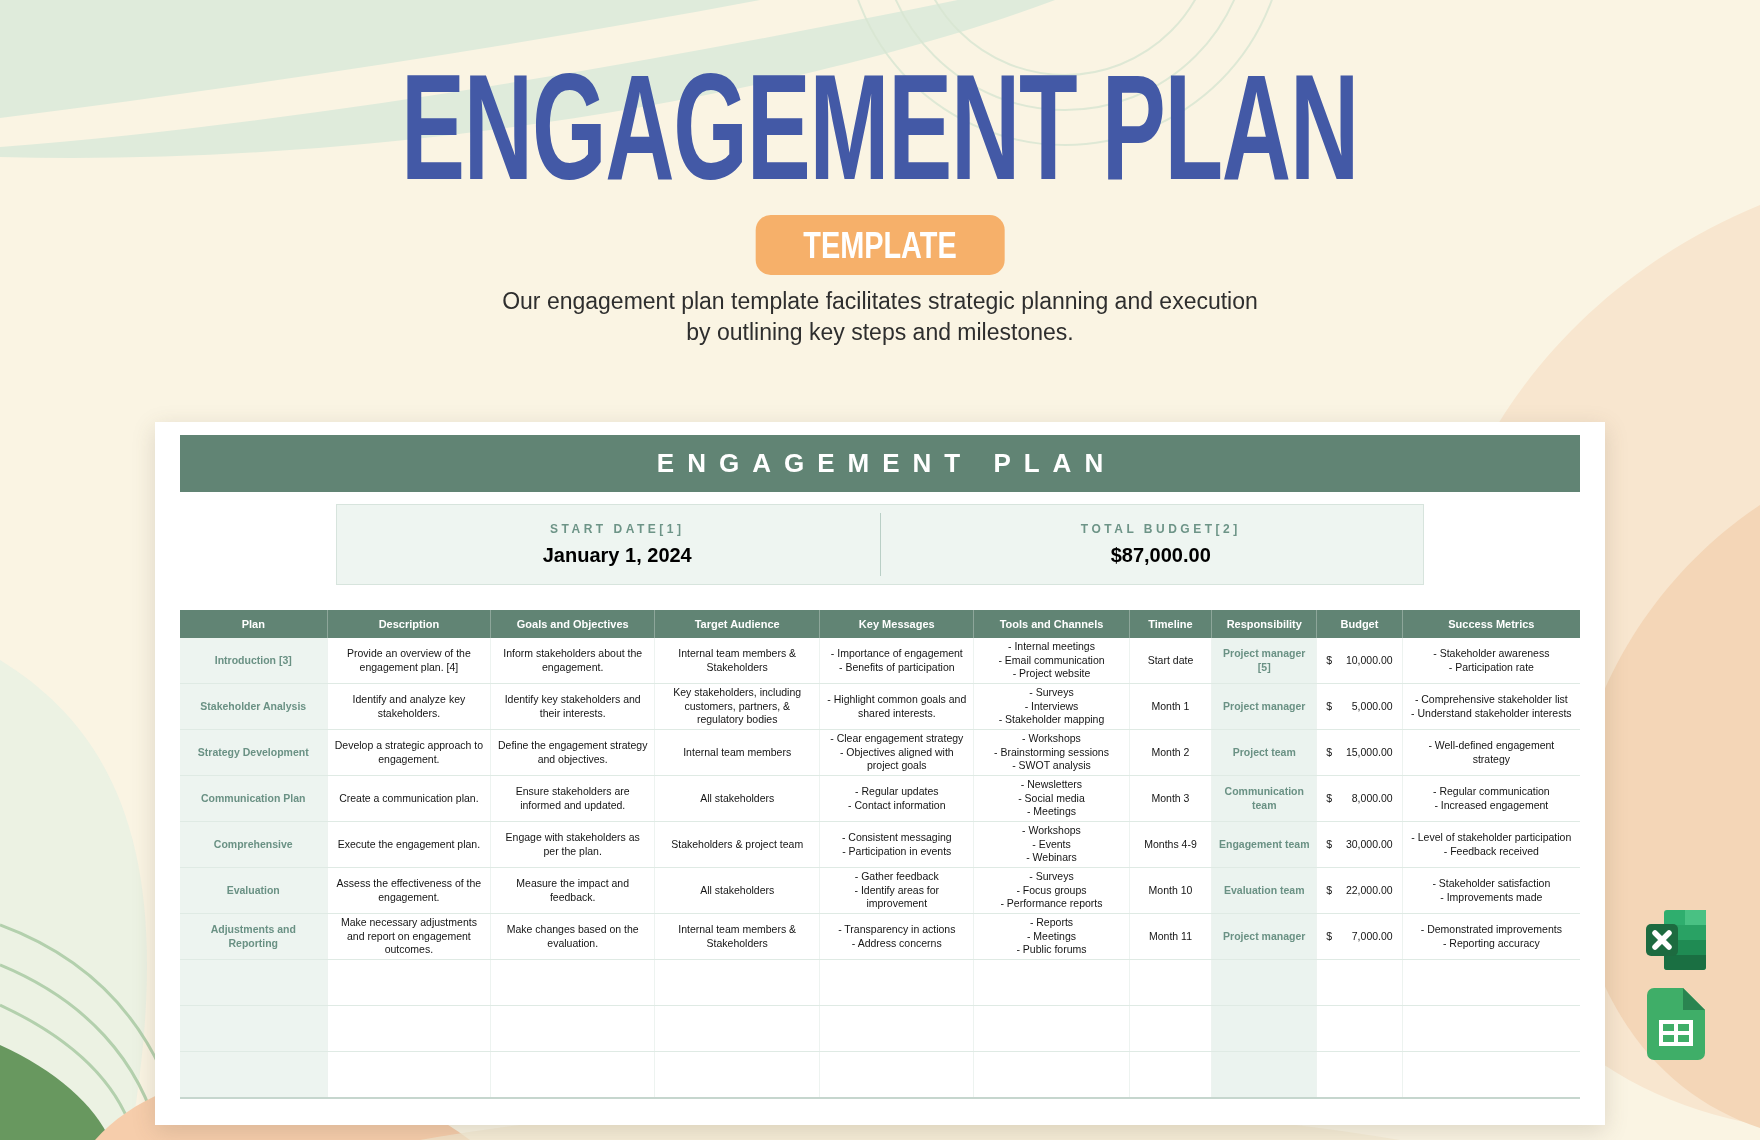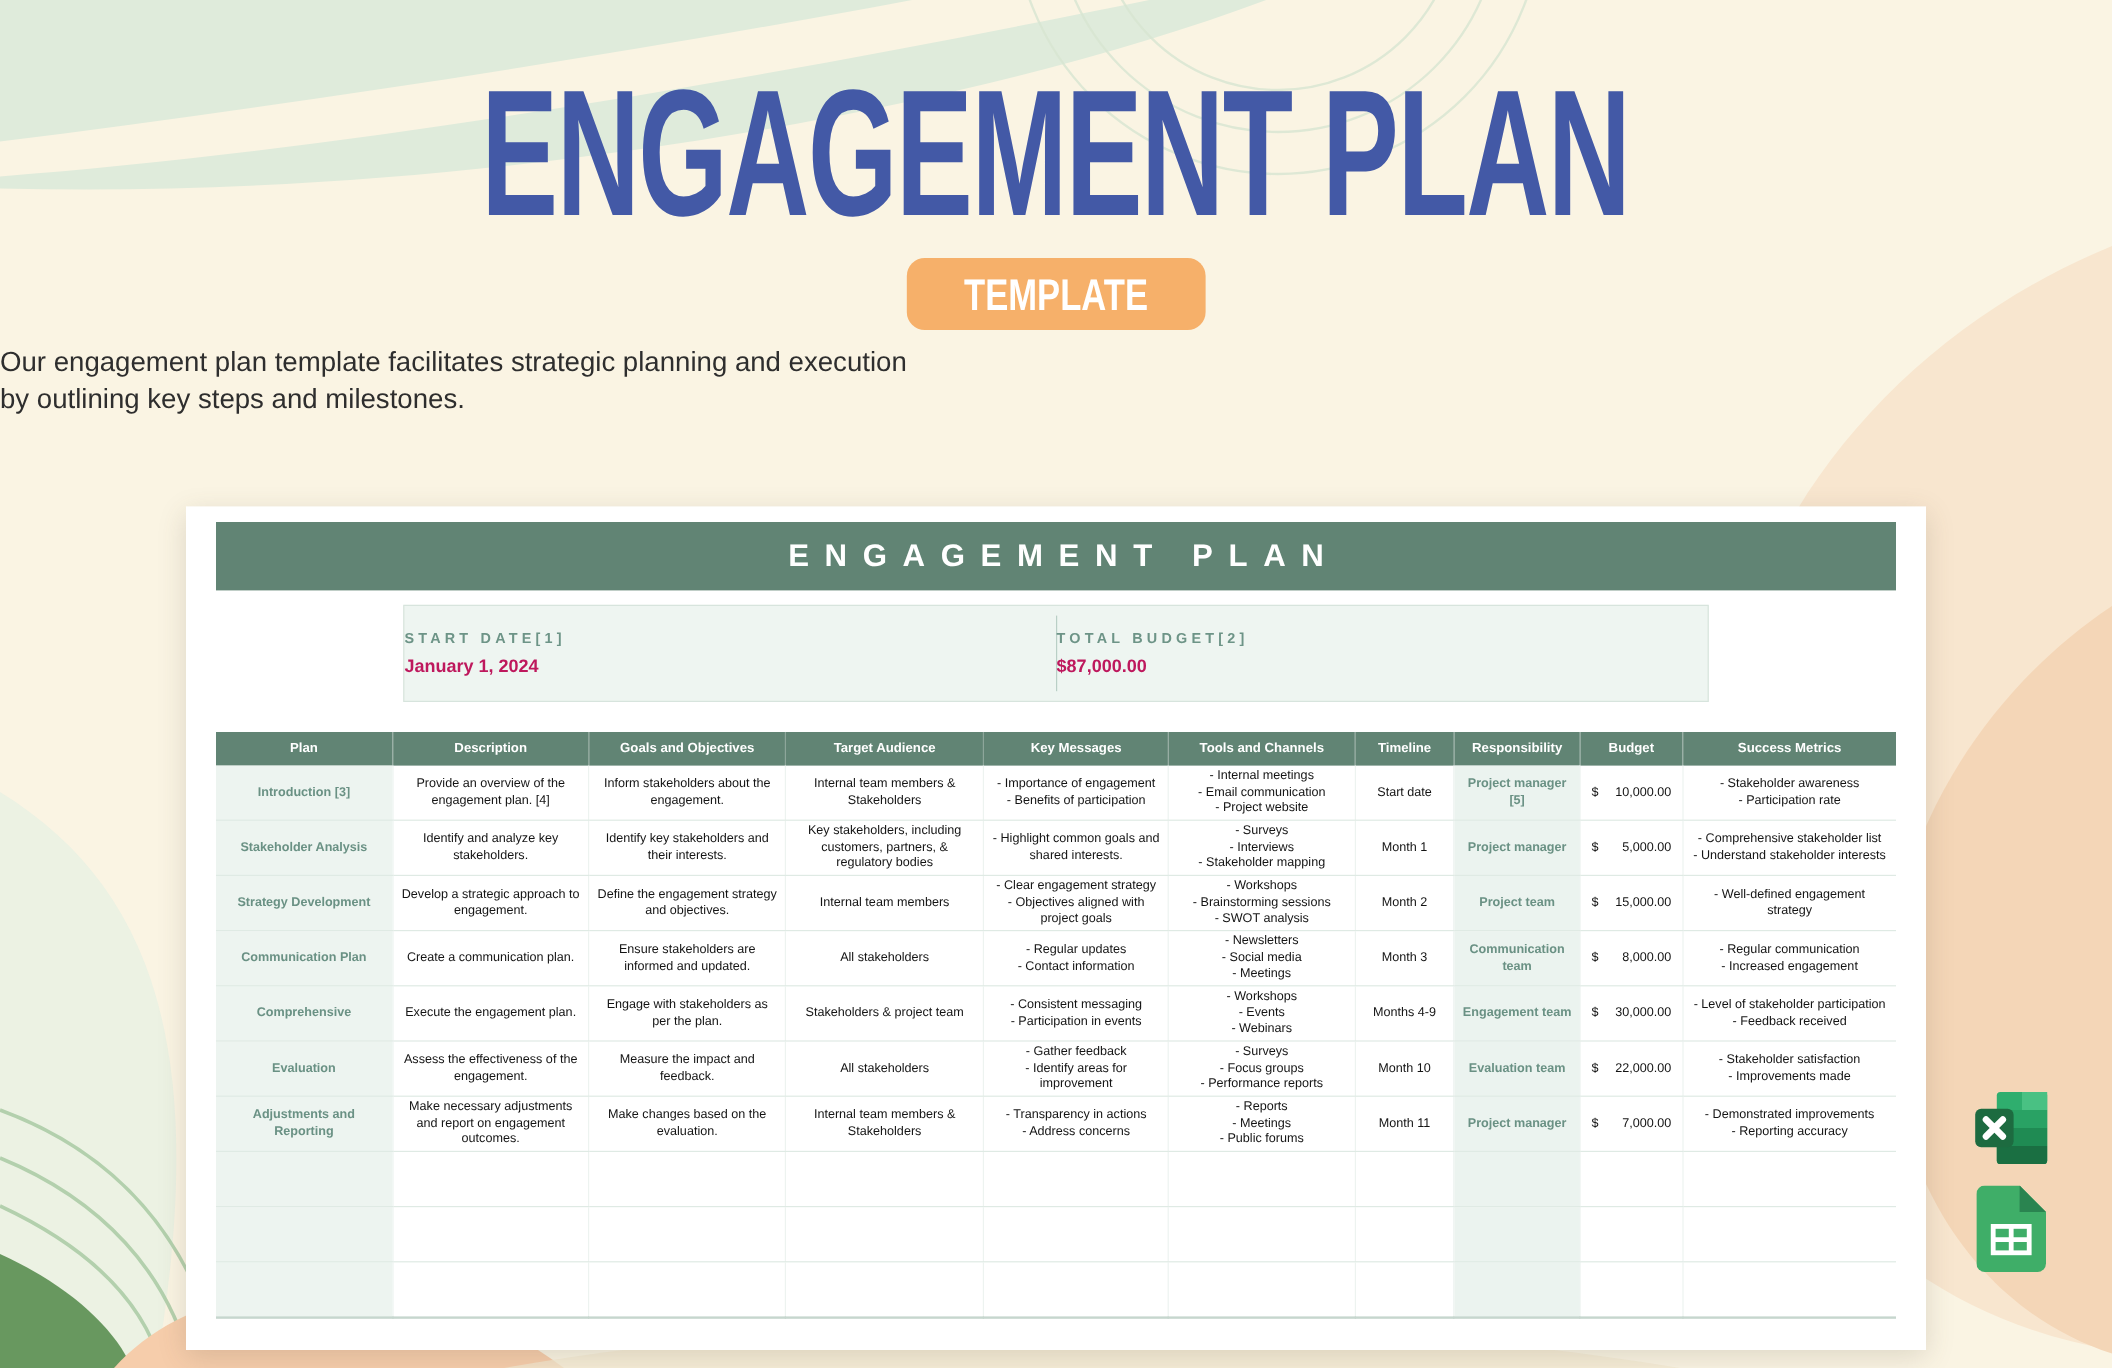--- a/index.html
+++ b/index.html
@@ -7,33 +7,33 @@
   .stage{position:relative;width:1760px;height:1140px;overflow:hidden;background:#faf4e3;}
   .bg{position:absolute;inset:0;width:100%;height:100%;}
 
   
   .title-wrap{position:absolute;top:52px;left:0;width:100%;text-align:center;}
   .main-title{margin:0;font-size:150px;line-height:1;font-weight:700;color:#4359a6;
     display:inline-block;transform:scaleX(.64);transform-origin:center;letter-spacing:-2px;white-space:nowrap;}
   .badge{position:absolute;top:215px;left:50%;transform:translateX(-50%);
     background:#f6b06a;border-radius:15px;padding:6px 26px;height:48px;display:flex;align-items:center;justify-content:flex-start;}
   .badge span{color:#fff;font-weight:700;font-size:37px;line-height:1;display:inline-block;transform:scaleX(.78);letter-spacing:0;}
-  .subtitle{position:absolute;top:286px;left:0;width:100%;text-align:left;
+  .subtitle{position:absolute;top:286px;left:0;width:100%;text-align:center;
     font-size:23px;line-height:1.35;color:#2e2e2e;}
 
   
   .card{position:absolute;left:155px;top:422px;width:1400px;background:#fff;
     padding:13px 25px 26px 25px;box-shadow:0 6px 22px rgba(90,80,60,.18);}
   .card-header{height:57px;background:#618474;color:#fff;display:flex;align-items:center;justify-content:center;
     font-size:26px;font-weight:700;letter-spacing:13px;text-indent:13px;}
   .info-panel{width:1086px;margin:12px auto 0 auto;height:79px;background:#eef5f1;border:1px solid #d7e4dd;
     display:flex;align-items:stretch;}
-  .info-half{flex:1;display:flex;flex-direction:column;justify-content:center;}
+  .info-half{flex:1;display:flex;flex-direction:column;align-items:center;justify-content:center;padding-left:18px;}
   .info-label{color:#6d9487;font-size:12px;font-weight:700;letter-spacing:3.5px;}
-  .info-value{margin-top:8px;font-size:15px;font-weight:700;color:#be185d;}
+  .info-value{margin-top:8px;font-size:20px;font-weight:700;color:#000000;}
   .info-divider{width:1px;background:#b9cfc6;margin:8px 0;}
 
   
   table.plan-table{width:1400px;margin-top:25px;border-collapse:collapse;table-layout:fixed;border-bottom:2px solid #c6d6ce;}
   .c1{width:10.5%}.c2{width:11.7%}.c3{width:11.7%}.c4{width:11.8%}.c5{width:11.0%}
   .c6{width:11.1%}.c7{width:5.9%}.c8{width:7.5%}.c9{width:6.1%}.c10{width:12.7%}
   th{background:#618474;color:#fff;font-size:11px;font-weight:700;height:28px;
     border-right:1px solid rgba(255,255,255,.28);padding:0 4px;}
   th:last-child{border-right:none;}
   td{font-size:10.5px;line-height:1.28;color:#141414;text-align:center;vertical-align:middle;

